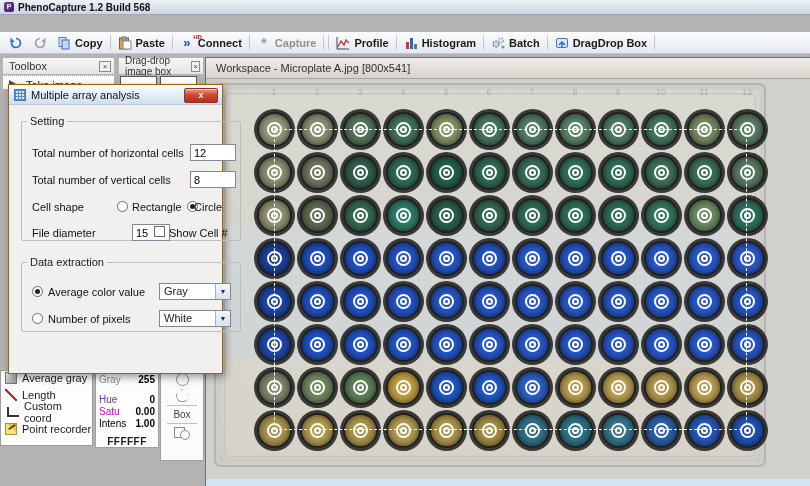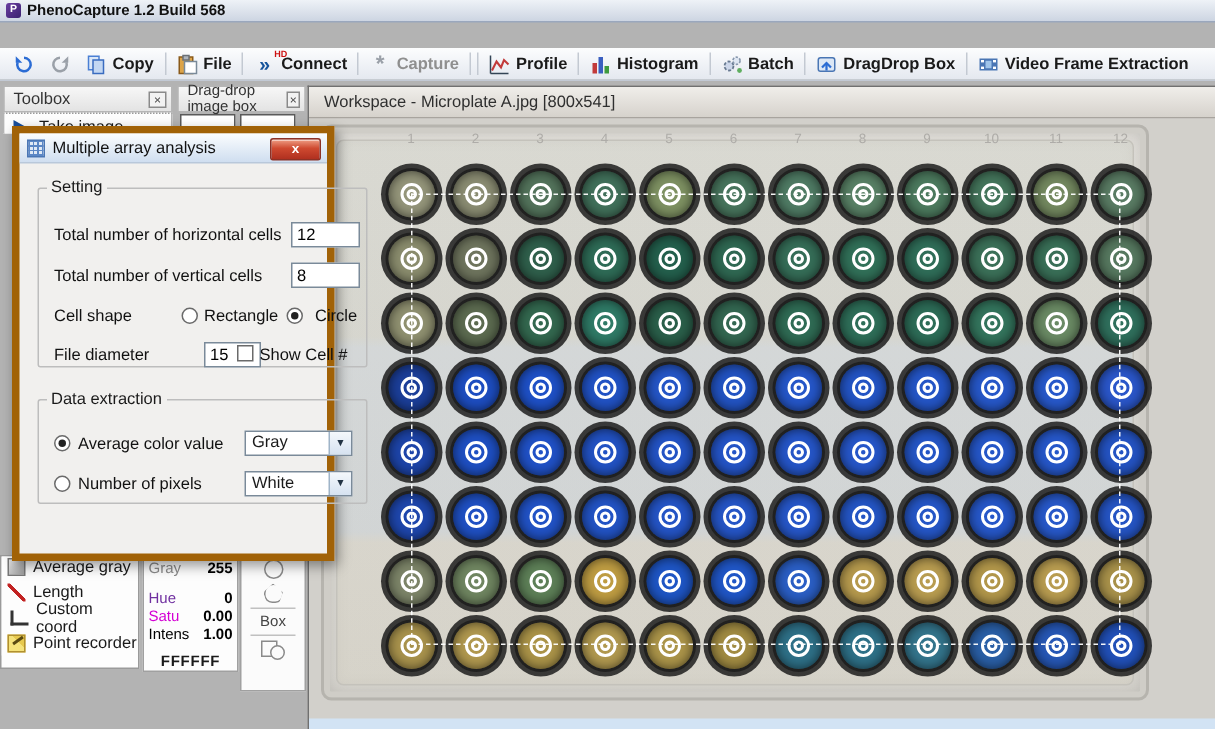--- a/index.html
+++ b/index.html
@@ -90,21 +90,21 @@
   .liquid { position:absolute; inset:5px; border-radius:50%;
     box-shadow:inset 0 0 7px rgba(0,0,0,.6), 0 0 0 2px rgba(20,20,20,.65); }
   .marker { position:absolute; left:13px; top:13px; width:15px; height:15px; border:2px solid #fff;
     border-radius:50%; z-index:4; }
   .marker-inner { position:absolute; inset:2px; border:2px solid #fff; border-radius:50%; }
   #plate-grid { position:absolute; left:68px; top:50px; width:473px; height:301px;
     border:1px dashed rgba(255,255,255,.95); z-index:3; }
 
   
   #dialog { position:absolute; left:8px; top:84px; width:215px; height:290px; background:#f1f0ee;
-    border:5px solid #a16207; box-shadow:2px 3px 8px rgba(0,0,0,.4); z-index:50; }
+    border:1px solid #a16207; box-shadow:2px 3px 8px rgba(0,0,0,.4); z-index:50; }
   #dlg-title { height:20px; background:linear-gradient(#fbfdfe,#cfdef0); border-bottom:1px solid #b9c8da;
     display:flex; align-items:center; gap:5px; padding-left:5px; font-size:11px; color:#111; }
   .grid-icon { width:12px; height:12px;
     background:repeating-linear-gradient(#5b87c5 0 1px, transparent 1px 3px),
                repeating-linear-gradient(90deg,#5b87c5 0 1px, transparent 1px 3px), #dfe9f5;
     border:1px solid #4a76b4; }
   #dlg-close { position:absolute; right:4px; top:3px; width:34px; height:15px; border:1px solid #8d3125;
     border-radius:2px; background:linear-gradient(#ef9f85,#cf4a30 45%,#b03020); color:#fff; font-size:9px;
     font-weight:bold; text-align:center; line-height:13px; box-shadow:inset 0 1px 0 rgba(255,255,255,.5); }
   fieldset { position:absolute; border:1px solid #bdbdbd; border-radius:2px; background:transparent; }
@@ -171,21 +171,21 @@
     </div>
     <span class="tb-sep"></span>
     <div class="tb-item">
       <span class="tbi">
         <svg width="14" height="14" viewBox="0 0 14 14">
             <rect x="1.5" y="2" width="9" height="11" fill="#dda448" stroke="#8a5a1a"></rect>
             <rect x="4" y="1" width="4" height="3" fill="#aeb4bc" stroke="#6a7077"></rect>
             <rect x="5" y="5" width="8" height="8" fill="#fff" stroke="#7a8a99"></rect>
           </svg>
       </span>
-      <span>File</span>
+      <span>Paste</span>
     </div>
     <span class="tb-sep"></span>
     <div class="tb-item">
       <span class="tbi conn-glyph">»<span class="hd">HD</span></span>
       <span>Connect</span>
     </div>
     <span class="tb-sep"></span>
     <div class="tb-item disabled">
       <span class="tbi star-glyph">*</span>
       <span>Capture</span>
@@ -228,33 +228,20 @@
       <span class="tbi">
         <svg width="14" height="14" viewBox="0 0 14 14">
             <rect x="1.5" y="2.5" width="11" height="9" rx="1.5" fill="#dce7f5" stroke="#4a76b4"></rect>
             <path d="M4 9l3-3 3 3" fill="none" stroke="#2b6cd4" stroke-width="1.5"></path>
             <path d="M7 6v5" stroke="#2b6cd4" stroke-width="1.5"></path>
           </svg>
       </span>
       <span>DragDrop Box</span>
     </div>
     <span class="tb-sep"></span>
-    <div class="tb-item">
-      <span class="tbi">
-        <svg width="14" height="14" viewBox="0 0 14 14">
-            <rect x="1" y="3" width="12" height="8" fill="#4a76b4"></rect>
-            <rect x="2" y="4" width="2" height="1.6" fill="#fff"></rect>
-            <rect x="2" y="8.4" width="2" height="1.6" fill="#fff"></rect>
-            <rect x="10" y="4" width="2" height="1.6" fill="#fff"></rect>
-            <rect x="10" y="8.4" width="2" height="1.6" fill="#fff"></rect>
-            <rect x="5" y="4.5" width="4" height="5" fill="#9fc4ea"></rect>
-          </svg>
-      </span>
-      <span>Video Frame Extraction</span>
-    </div>
   </div>
 
   <div class="panel-hdr" id="toolbox-hdr">
     <span>Toolbox</span>
     <span class="hdr-btn">×</span>
   </div>
   <div class="panel-hdr" id="dragdrop-hdr">
     <span style="font-size:10px;">Drag-drop image box</span>
     <span class="hdr-btn">×</span>
   </div>
@@ -925,21 +912,21 @@
     <fieldset id="fs-setting">
       <legend>Setting</legend>
       <span class="dlg-label" style="left:10px; top:20px;">Total number of horizontal cells</span>
       <input class="dlg-input" style="left: 168px; top: 17px; width: 46px;" value="12">
       <span class="dlg-label" style="left:10px; top:47px;">Total number of vertical cells</span>
       <input class="dlg-input" style="left: 168px; top: 44px; width: 46px;" value="8">
       <span class="dlg-label" style="left:10px; top:74px;">Cell shape</span>
       <span class="radio" style="left:95px; top:74px;"></span>
       <span class="dlg-label" style="left:110px; top:74px;">Rectangle</span>
       <span class="radio sel" style="left:165px; top:74px;"></span>
-      <span class="dlg-label" style="left:184px; top:74px;">Circle</span>
+      <span class="dlg-label" style="left:172px; top:74px;">Circle</span>
       <span class="dlg-label" style="left:10px; top:100px;">File diameter</span>
       <input class="dlg-input" style="left: 78px; top: 97px; width: 38px; margin-left: 32px;" value="15">
       <span class="checkbox" style="left:132px; top:99px;"></span>
       <span class="dlg-label" style="left:147px; top:100px;">Show Cell #</span>
     </fieldset>
 
     <fieldset id="fs-extract">
       <legend>Data extraction</legend>
       <span class="radio sel" style="left:10px; top:18px;"></span>
       <span class="dlg-label" style="left:26px; top:18px;">Average color value</span>

